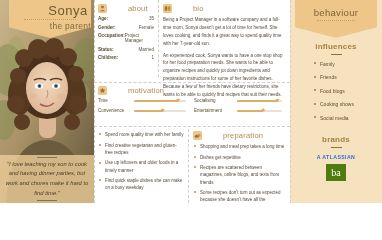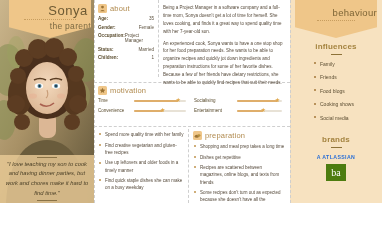--- a/index.html
+++ b/index.html
@@ -51,21 +51,21 @@
   .vdash {
     position: absolute; top: 0; bottom: 0; width: 0;
     border-left: 1px dashed #cfcfcf;
   }
   .hdash {
     position: absolute; left: 0; right: 0; height: 0;
     border-top: 1px dashed #cfcfcf;
   }
 
   .sec { position: absolute; }
-  .sec-head { display: flex; align-items: center; gap: 3px; margin-bottom: 3px; }
+  .sec-head { display: flex; align-items: center; gap: 21px; margin-bottom: 3px; }
   .ico {
     width: 9px; height: 9px; background: #efc689; border-radius: 1.5px;
     display: flex; align-items: center; justify-content: center; flex: none;
   }
   .ico svg { display:block; }
   .sec-title { font-size: 7.5px; color: #b08a4e; letter-spacing: .2px; }
 
   
   .about-row {
     display: flex; justify-content: space-between; align-items: baseline;
@@ -109,21 +109,21 @@
   
   .right-col {
     width: 92px; height: 203px; background: #f7e2c0; position: relative; flex:none;
   }
   .beh-banner {
     position: absolute; top: 0; left: 5px; width: 82px; height: 38px;
     background: #efc689;
     clip-path: polygon(0 0,100% 0,100% 72%,50% 100%,0 72%);
     text-align: center;
   }
-  .beh-title { font-size: 9.5px; color: #7d6536; margin-top: 7px; letter-spacing: .3px; text-align: right; }
+  .beh-title { font-size: 9.5px; color: #7d6536; margin-top: 7px; letter-spacing: .3px; }
   .beh-div { width: 38px; border-top: 1px dotted #c79d5e; margin: 2px auto 0; }
 
   .rblock { position: absolute; left: 0; right: 0; text-align: center; }
   .rblock-title { font-size: 8px; color: #a4833f; letter-spacing: .2px; font-weight: bold; }
   .rblock-rule { width: 11px; border-top: 1.2px solid #8d7238; margin: 2.5px auto 6px; }
 
   .inf-list { list-style: none; padding-left: 24px; text-align: left; }
   .inf-list li {
     position: relative; font-size: 5px; color: #5c4e33; margin-bottom: 7.5px;
     padding-left: 6px;
@@ -265,20 +265,29 @@
         <span class="k">Status:</span>
         <span class="v">Married</span>
       </div>
       <div class="about-row">
         <span class="k">Children:</span>
         <span class="v">1</span>
       </div>
     </div>
 
     <div class="sec" style="left:69px; top:4px; width:123px;">
+      <div class="sec-head">
+        <span class="ico">
+          <svg width="7" height="7" viewBox="0 0 10 10">
+              <path d="M1 2 h3.5 v6 H1 z" fill="#9a7336"></path>
+              <path d="M5.5 2 H9 v6 H5.5 z" fill="#b8903f"></path>
+            </svg>
+        </span>
+        <span class="sec-title">bio</span>
+      </div>
       <p class="bio-p">Being a Project Manager in a software company and a full-time mom, Sonya doesn't get a lot of time for herself. She loves cooking, and finds it a great way to spend quality time with her 7-year-old son.</p>
       <p class="bio-p">An experienced cook, Sonya wants to have a one stop shop for her food preparation needs. She wants to be able to organize recipes and quickly jot down ingredients and preparation instructions for some of her favorite dishes. Because a few of her friends have dietary restrictions, she wants to be able to quickly find recipes that suit their needs.</p>
     </div>
 
     <div class="sec" style="left:4px; top:86px; width:188px;">
       <div class="sec-head">
         <span class="ico">
           <svg width="7" height="7" viewBox="0 0 10 10">
               <path d="M5 1 L6.2 3.7 L9 4 L6.9 5.9 L7.5 8.7 L5 7.3 L2.5 8.7 L3.1 5.9 L1 4 L3.8 3.7 Z" fill="#9a7336"></path>
             </svg>

